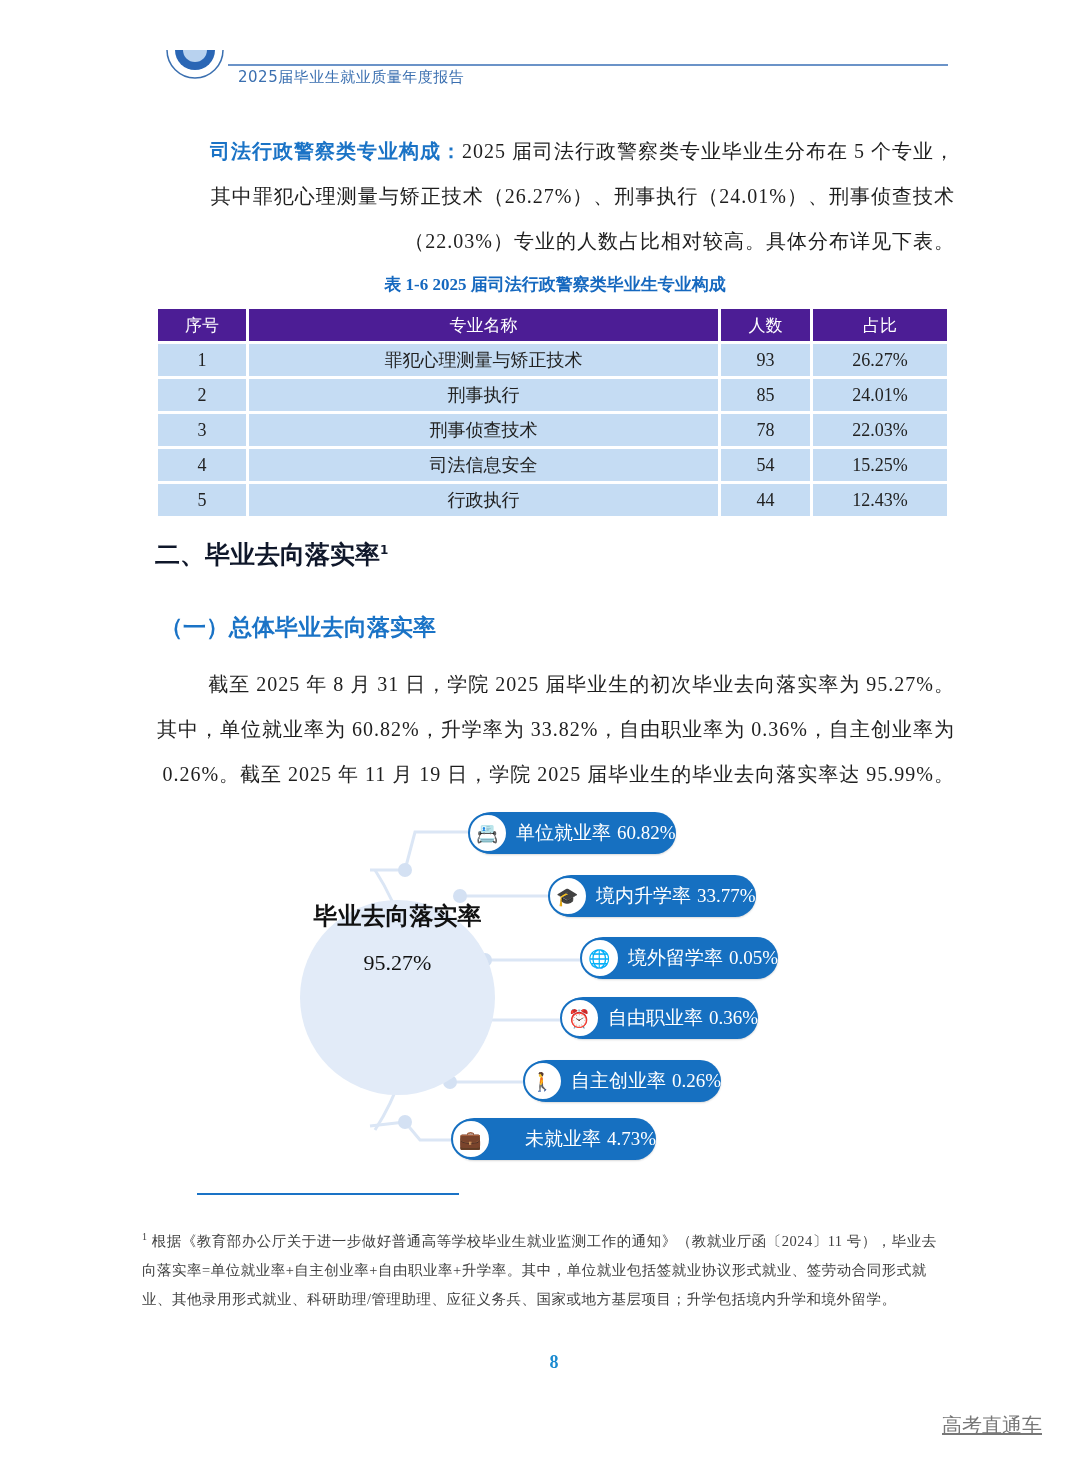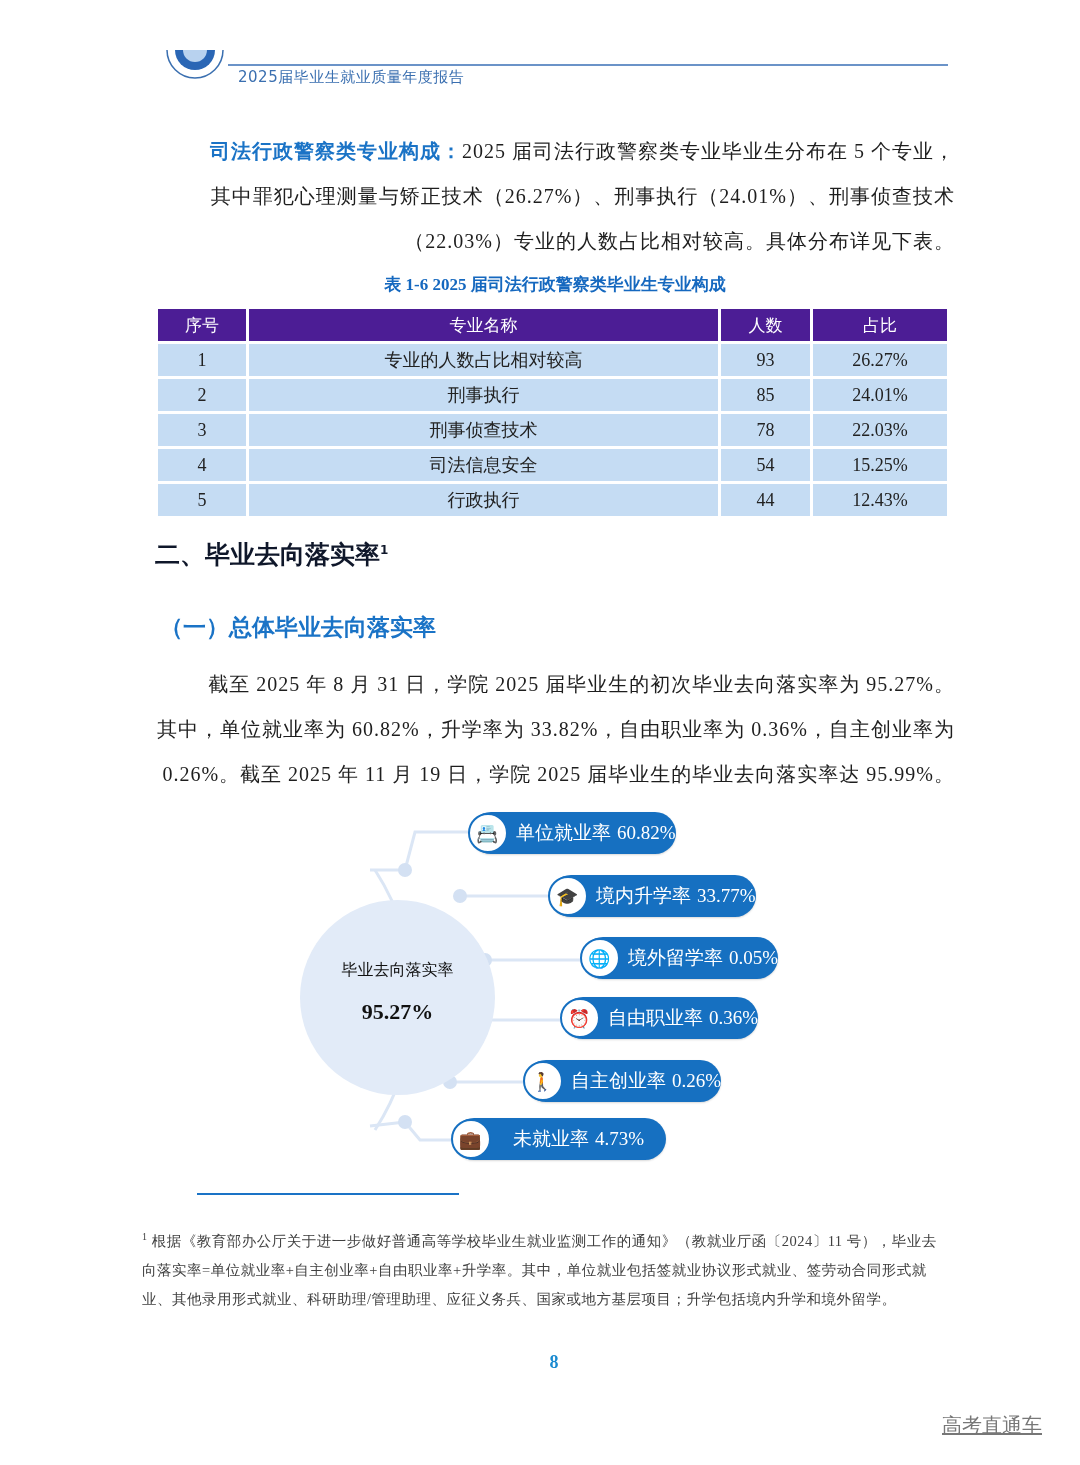--- a/index.html
+++ b/index.html
@@ -13,22 +13,22 @@
   .indent { text-indent:42px;text-align:right; }
   .tbl-cap { position:absolute; left:155px; width:800px; top:273px; text-align:center; font-weight:bold; color:#1568bf; font-size:17px; font-family:"Liberation Serif",serif; }
   table { position:absolute; left:155px; top:306px; width:795px; border-collapse:separate; border-spacing:3px; font-size:18px; }
   th { background:#4c1d95; color:#fff; font-weight:normal; height:30px; font-family:"DejaVu Sans",sans-serif; font-size:17px; }
   td { background:#c5dcf3; height:30px; text-align:center; color:#222; }
   .h2 { position:absolute; left:155px; top:538px; font-family:"DejaVu Sans",sans-serif; font-weight:bold; font-size:25px; color:#0f172a; }
   .h2 sup { font-size:12px; }
   .h3 { position:absolute; left:160px; top:612px; font-family:"DejaVu Sans",sans-serif; font-weight:bold; font-size:23px; color:#1a73c6; }
   .diagram { position:absolute; left:280px; top:800px; width:560px; height:380px; }
   .center-circle { position:absolute; left:20px; top:100px; width:195px; height:195px; border-radius:50%; background:#e2ebf8; text-align:center; }
-  .cc-label { display:block; margin-top:60px; font-family:"DejaVu Sans",sans-serif; font-weight:normal; font-size:16px; color:#111; }
-  .cc-value { display:block; margin-top:18px; font-weight:bold; font-size:22px; color:#111; }
+  .cc-label { display:block; font-family:"DejaVu Sans",sans-serif; font-weight:bold; font-size:24px; color:#111; }
+  .cc-value { display:block; margin-top:18px; font-weight:normal; font-size:22px; color:#111; }
   .pill { position:absolute; height:42px; border-radius:21px; background:#1670c1; color:#fff; display:flex; align-items:center; font-size:19px; font-family:"DejaVu Sans",sans-serif; box-shadow:0 1px 2px rgba(0,0,0,0.15); }
   .pill .ic { width:40px; height:40px; border-radius:50%; background:#fff; border:2px solid #1670c1; box-sizing:border-box; margin-left:-2px; display:flex; align-items:center; justify-content:center; color:#1670c1; font-size:18px; }
   .pill .txt { margin-left:8px; padding-right:0; white-space:nowrap; }
   .pill .num { font-family:"Liberation Serif",serif; }
   .fn-rule { position:absolute; left:197px; top:1193px; width:262px; height:2px; background:#1a73c6; }
   .footnote { position:absolute; left:142px; top:1222px; width:800px; font-size:14.5px; line-height:29px; color:#404040; letter-spacing:0.5px; }
   .footnote sup { font-size:10px; }
   .pagenum { position:absolute; left:0; width:1108px; top:1352px; text-align:center; font-weight:bold; font-size:18px; color:#1a8ad0; }
   .watermark { position:absolute; left:942px; top:1412px; font-family:"DejaVu Sans",sans-serif; font-size:20px; color:#777;text-decoration:underline; }
 </style>
@@ -53,21 +53,21 @@
     <tr>
       <th style="width:86px;">序号</th>
       <th>专业名称</th>
       <th style="width:87px;">人数</th>
       <th style="width:132px;">占比</th>
     </tr>
   </thead>
   <tbody>
     <tr>
         <td>1</td>
-        <td>专业的人数占比相对较高</td>
+        <td>罪犯心理测量与矫正技术</td>
         <td>93</td>
         <td>26.27%</td>
       </tr>
     <tr>
         <td>2</td>
         <td>刑事执行</td>
         <td>85</td>
         <td>24.01%</td>
       </tr>
     <tr>
@@ -137,21 +137,21 @@
   <div class="pill" style="left:282px;top:197px;">
     <span class="ic">⏰</span>
     <span class="txt"><span>自由职业率</span> <span class="num">0.36%</span></span>
   </div>
   <div class="pill" style="left:245px;top:260px;">
     <span class="ic">🚶</span>
     <span class="txt"><span>自主创业率</span> <span class="num">0.26%</span></span>
   </div>
   <div class="pill" style="left:173px;top:318px;">
     <span class="ic">💼</span>
-    <span class="txt" style="margin-left:22px;padding-right:22px;"><span>未就业率</span> <span class="num">4.73%</span></span>
+    <span class="txt" style="margin-left:34px;"><span>未就业率</span> <span class="num">4.73%</span></span>
   </div>
 </div>
 
 <div class="fn-rule"></div>
 <div class="footnote"><sup>1</sup><span> 根据《教育部办公厅关于进一步做好普通高等学校毕业生就业监测工作的通知》（教就业厅函〔2024〕11 号），毕业去向落实率=单位就业率+自主创业率+自由职业率+升学率。其中，单位就业包括签就业协议形式就业、签劳动合同形式就业、其他录用形式就业、科研助理/管理助理、应征义务兵、国家或地方基层项目；升学包括境内升学和境外留学。</span></div>
 
 <div class="pagenum">8</div>
 <div class="watermark">高考直通车</div>
 
 </body></html>

